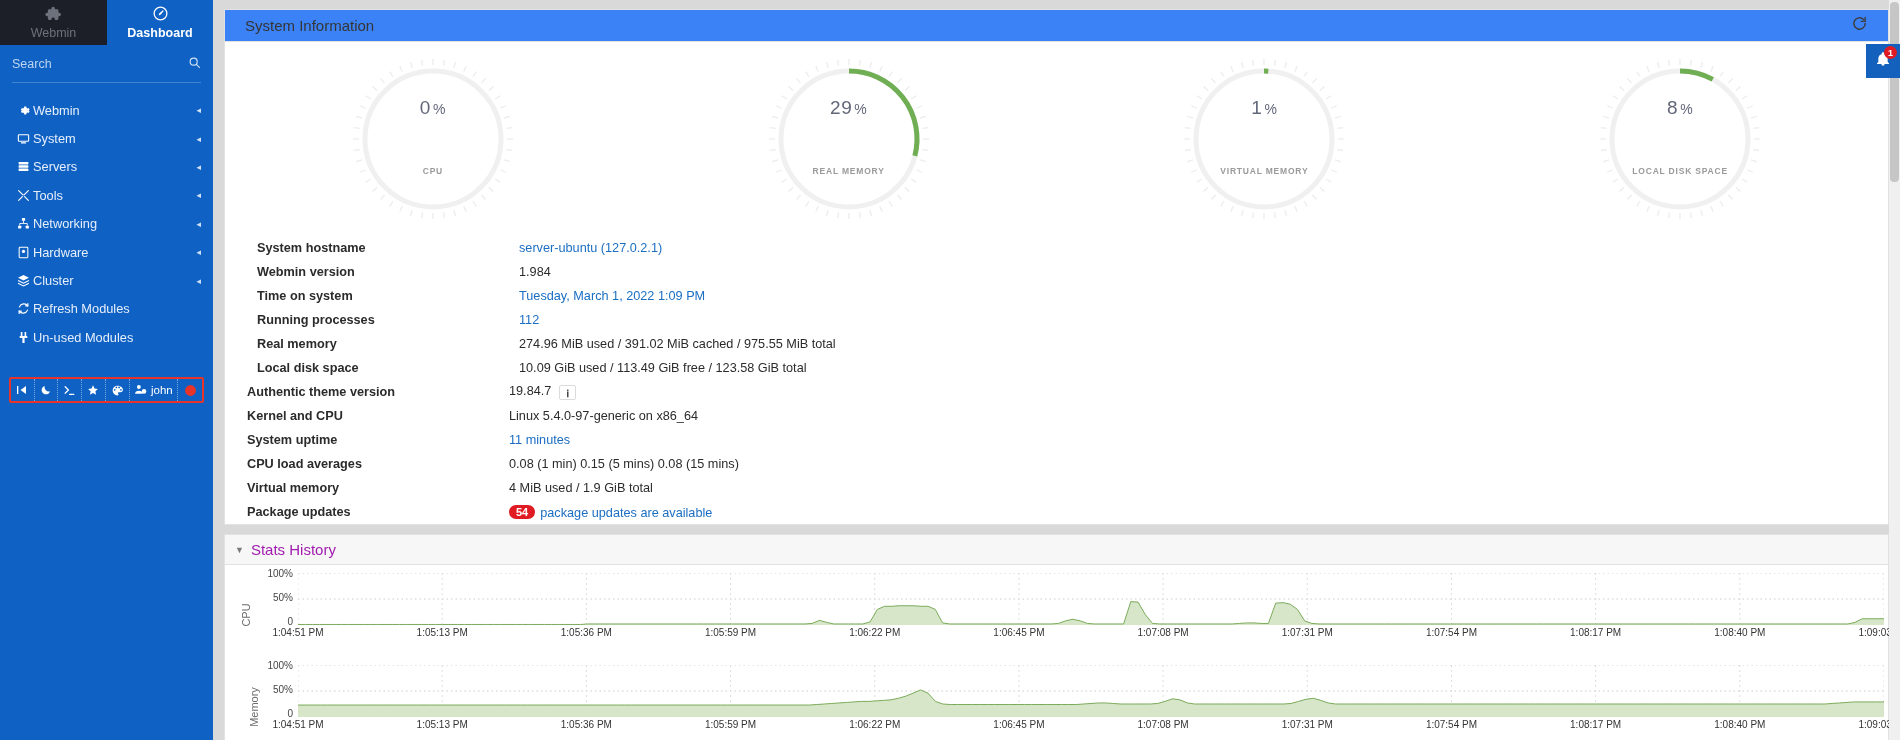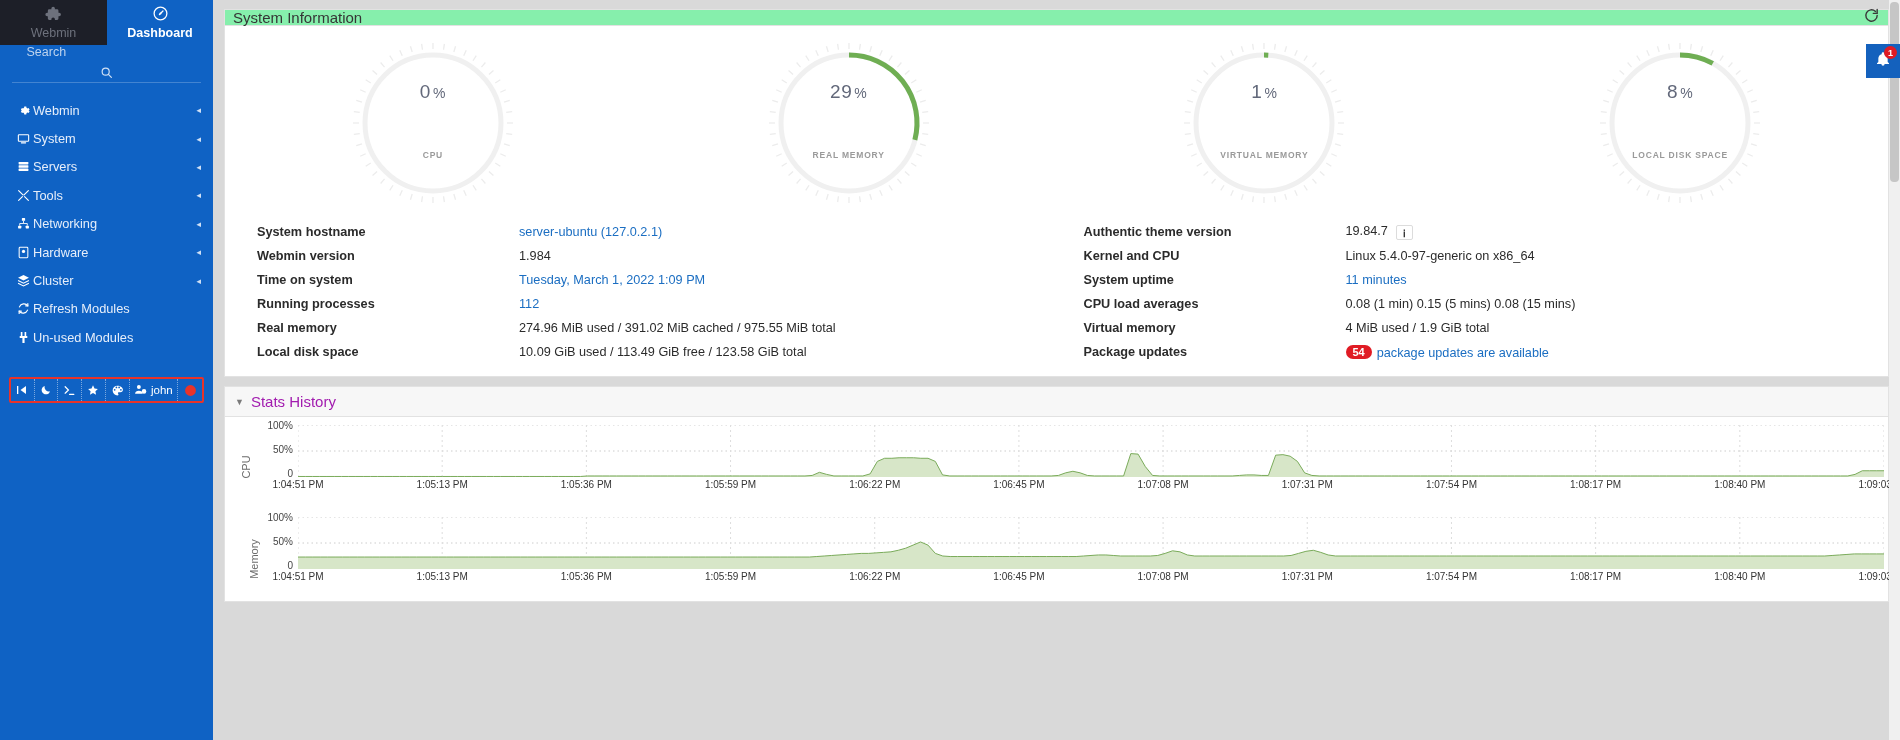--- a/index.html
+++ b/index.html
@@ -24,21 +24,21 @@
   }
   .brand-dash {
     width: 106px; background: #0f62c4; color: #ffffff;
     display: flex; flex-direction: column; align-items: center;
     justify-content: center; gap: 2px; font-size: 12.5px; font-weight: bold;
   }
   .brand-icon { line-height: 1; }
 
   .search-wrap {
     height: 38px; margin: 0 12px; border-bottom: 1px solid rgba(255,255,255,.22);
-    display: flex; align-items: center; justify-content: space-between; flex-direction: column;
+    display: flex; align-items: center; justify-content: space-between;
   }
   .search-input {
     background: transparent; border: none; outline: none;
     color: #ffffff; font-size: 12.5px; width: 160px;
     font-family: "Liberation Sans", sans-serif;
   }
   .search-input::placeholder { color: #bdd3ee; opacity: 1; }
   .search-icon { color: #cfe0f5; font-size: 13px; }
 
   .nav { margin-top: 13px; }
@@ -71,22 +71,22 @@
   
   .main {
     flex: 1; height: 740px; background: #d9d9d9;
     padding: 9px 11px 0 11px; overflow: hidden; position: relative;
   }
   .panel {
     background: #ffffff; border: 1px solid #e2e2e2;
     width: 100%;
   }
   .panel-head {
-    height: 16px; background: #86efac; border-bottom: 1px solid #e2e2e2;
-    display: flex; align-items: center; padding: 0 8px;
+    height: 32px; background: #3b82f6; border-bottom: 1px solid #e2e2e2;
+    display: flex; align-items: center; padding: 0 20px;
     justify-content: space-between;
   }
   .panel-title { font-size: 15px; color: #353535; }
   .refresh-icon { font-size: 16px; color: #4a4a4a; cursor: pointer; }
 
   
   .gauges { display: flex; height: 190px; padding-top: 6px; }
   .gauge-cell { flex: 1; display: flex; justify-content: center; align-items: flex-start; }
   .gauge { position: relative; width: 182px; height: 182px; }
   .gauge svg { display: block; }
@@ -95,21 +95,21 @@
     font-size: 19px; color: #62687a; letter-spacing: .5px;
   }
   .gauge-val .pct { font-size: 14px; margin-left: 2px; }
   .gauge-name {
     position: absolute; left: 0; right: 0; top: 118px; text-align: center;
     font-size: 8.5px; color: #9a9a9a; letter-spacing: .8px; font-weight: bold;
   }
 
   
   .info-grid {
-    display: flex; padding: 4px 0 12px 0;
+    display: flex; padding: 4px 0 0 0; flex-direction: column;
   }
   .info-col { flex: 1; }
   .info-col:first-child { padding-left: 32px; }
   .info-col:last-child { padding-left: 22px; }
   .info-row { display: flex; height: 24px; align-items: center; font-size: 12.7px; }
   .info-key { width: 262px; color: #2b2b2b; font-weight: bold; }
   .info-val { color: #2b2b2b; }
   .info-val.link { color: #1b6ec2; cursor: pointer; }
   .badge-pill {
     display: inline-block; background: #e01b24; color: #fff;

